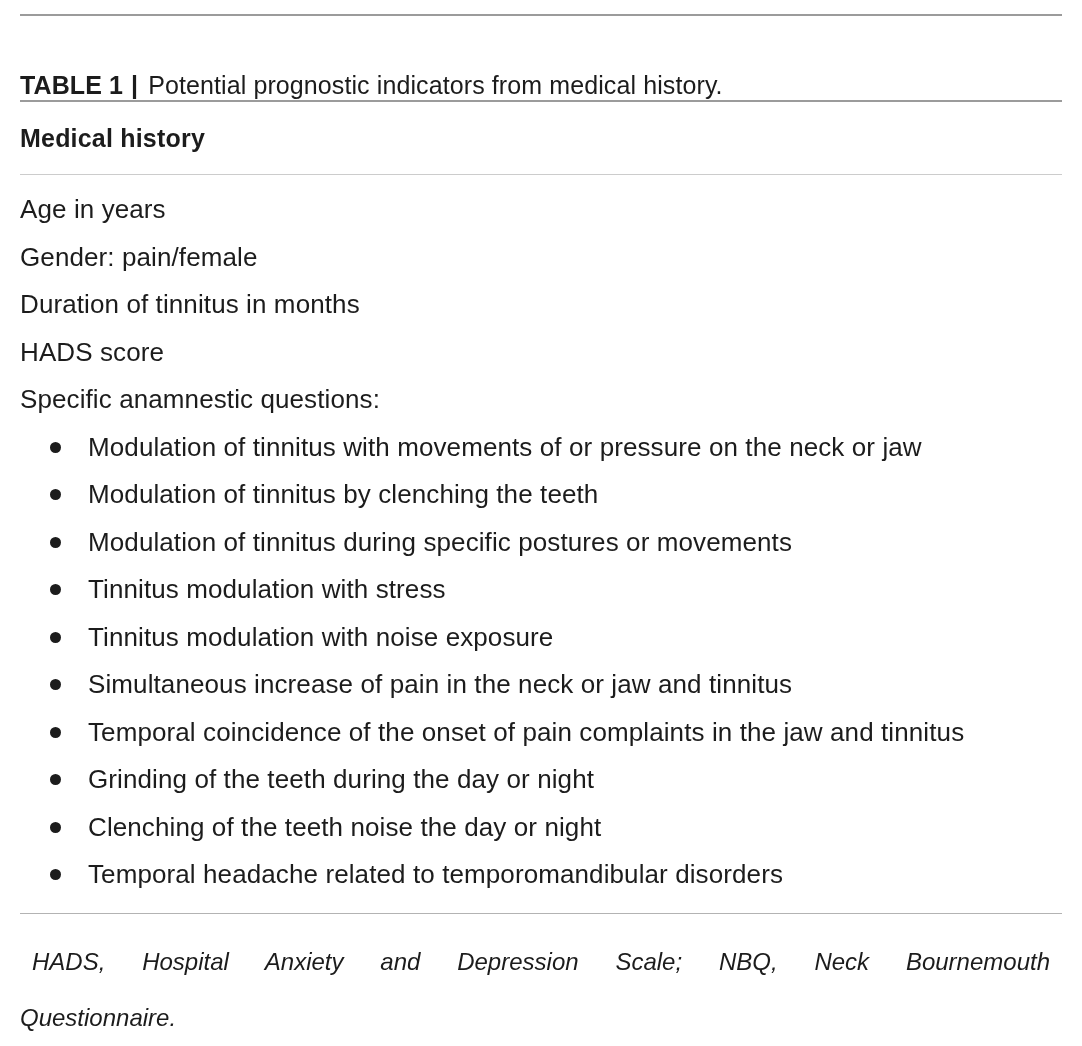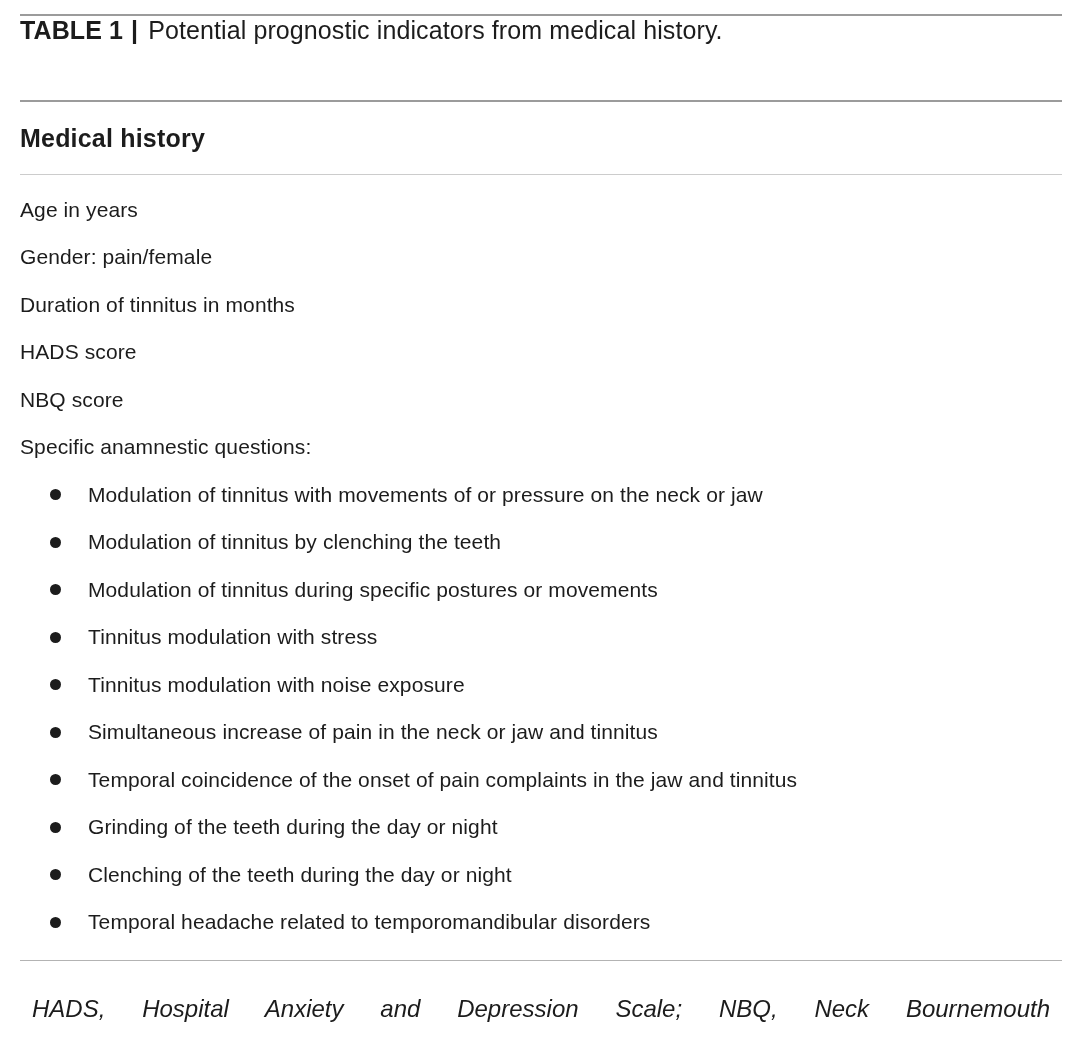--- a/index.html
+++ b/index.html
@@ -23,21 +23,21 @@
     border: none;
     margin: 0;
   }
   .rule-top {
     border-top: 2px solid #9b9b9b;
     margin-top: 14px;
   }
   .title-row {
     height: 84px;
     display: flex;
-    align-items: flex-start;
+    align-items: flex-end;
     font-size: 25px;
     letter-spacing: 0.1px;
   }
   .title-label {
     font-weight: bold;
   }
   .title-sep {
     font-weight: bold;
     padding: 0 10px 0 8px;
   }
@@ -56,21 +56,21 @@
     border-top: 1px solid #cccccc;
   }
   .rows {
     padding-top: 11px;
     padding-bottom: 14px;
   }
   .row {
     height: 47.5px;
     display: flex;
     align-items: center;
-    font-size: 21px;
+    font-size: 26px;
     letter-spacing: 0.1px;
   }
   .row .bullet-dot {
     width: 11px;
     height: 11px;
     border-radius: 50%;
     background: #1c1c1c;
     margin-left: 30px;
     margin-right: 27px;
     flex: 0 0 auto;
@@ -121,23 +121,20 @@
         <div class="row">
           <span>Gender: pain/female</span>
         </div>
         <div class="row">
           <span>Duration of tinnitus in months</span>
         </div>
         <div class="row">
           <span>HADS score</span>
         </div>
         <div class="row">
-          <span>NBQ score</span>
-        </div>
-        <div class="row">
           <span>Specific anamnestic questions:</span>
         </div>
         <div class="row">
           <span class="bullet-dot"></span>
           <span>Modulation of tinnitus with movements of or pressure on the neck or jaw</span>
         </div>
         <div class="row">
           <span class="bullet-dot"></span>
           <span>Modulation of tinnitus by clenching the teeth</span>
         </div>
@@ -160,21 +157,21 @@
         <div class="row">
           <span class="bullet-dot"></span>
           <span>Temporal coincidence of the onset of pain complaints in the jaw and tinnitus</span>
         </div>
         <div class="row">
           <span class="bullet-dot"></span>
           <span>Grinding of the teeth during the day or night</span>
         </div>
         <div class="row">
           <span class="bullet-dot"></span>
-          <span>Clenching of the teeth during the day or night</span>
+          <span>Clenching of the teeth noise the day or night</span>
         </div>
         <div class="row">
           <span class="bullet-dot"></span>
           <span>Temporal headache related to temporomandibular disorders</span>
         </div>
       </div>
 
     <hr class="rule rule-bottom">
 
     <div class="footnote">

